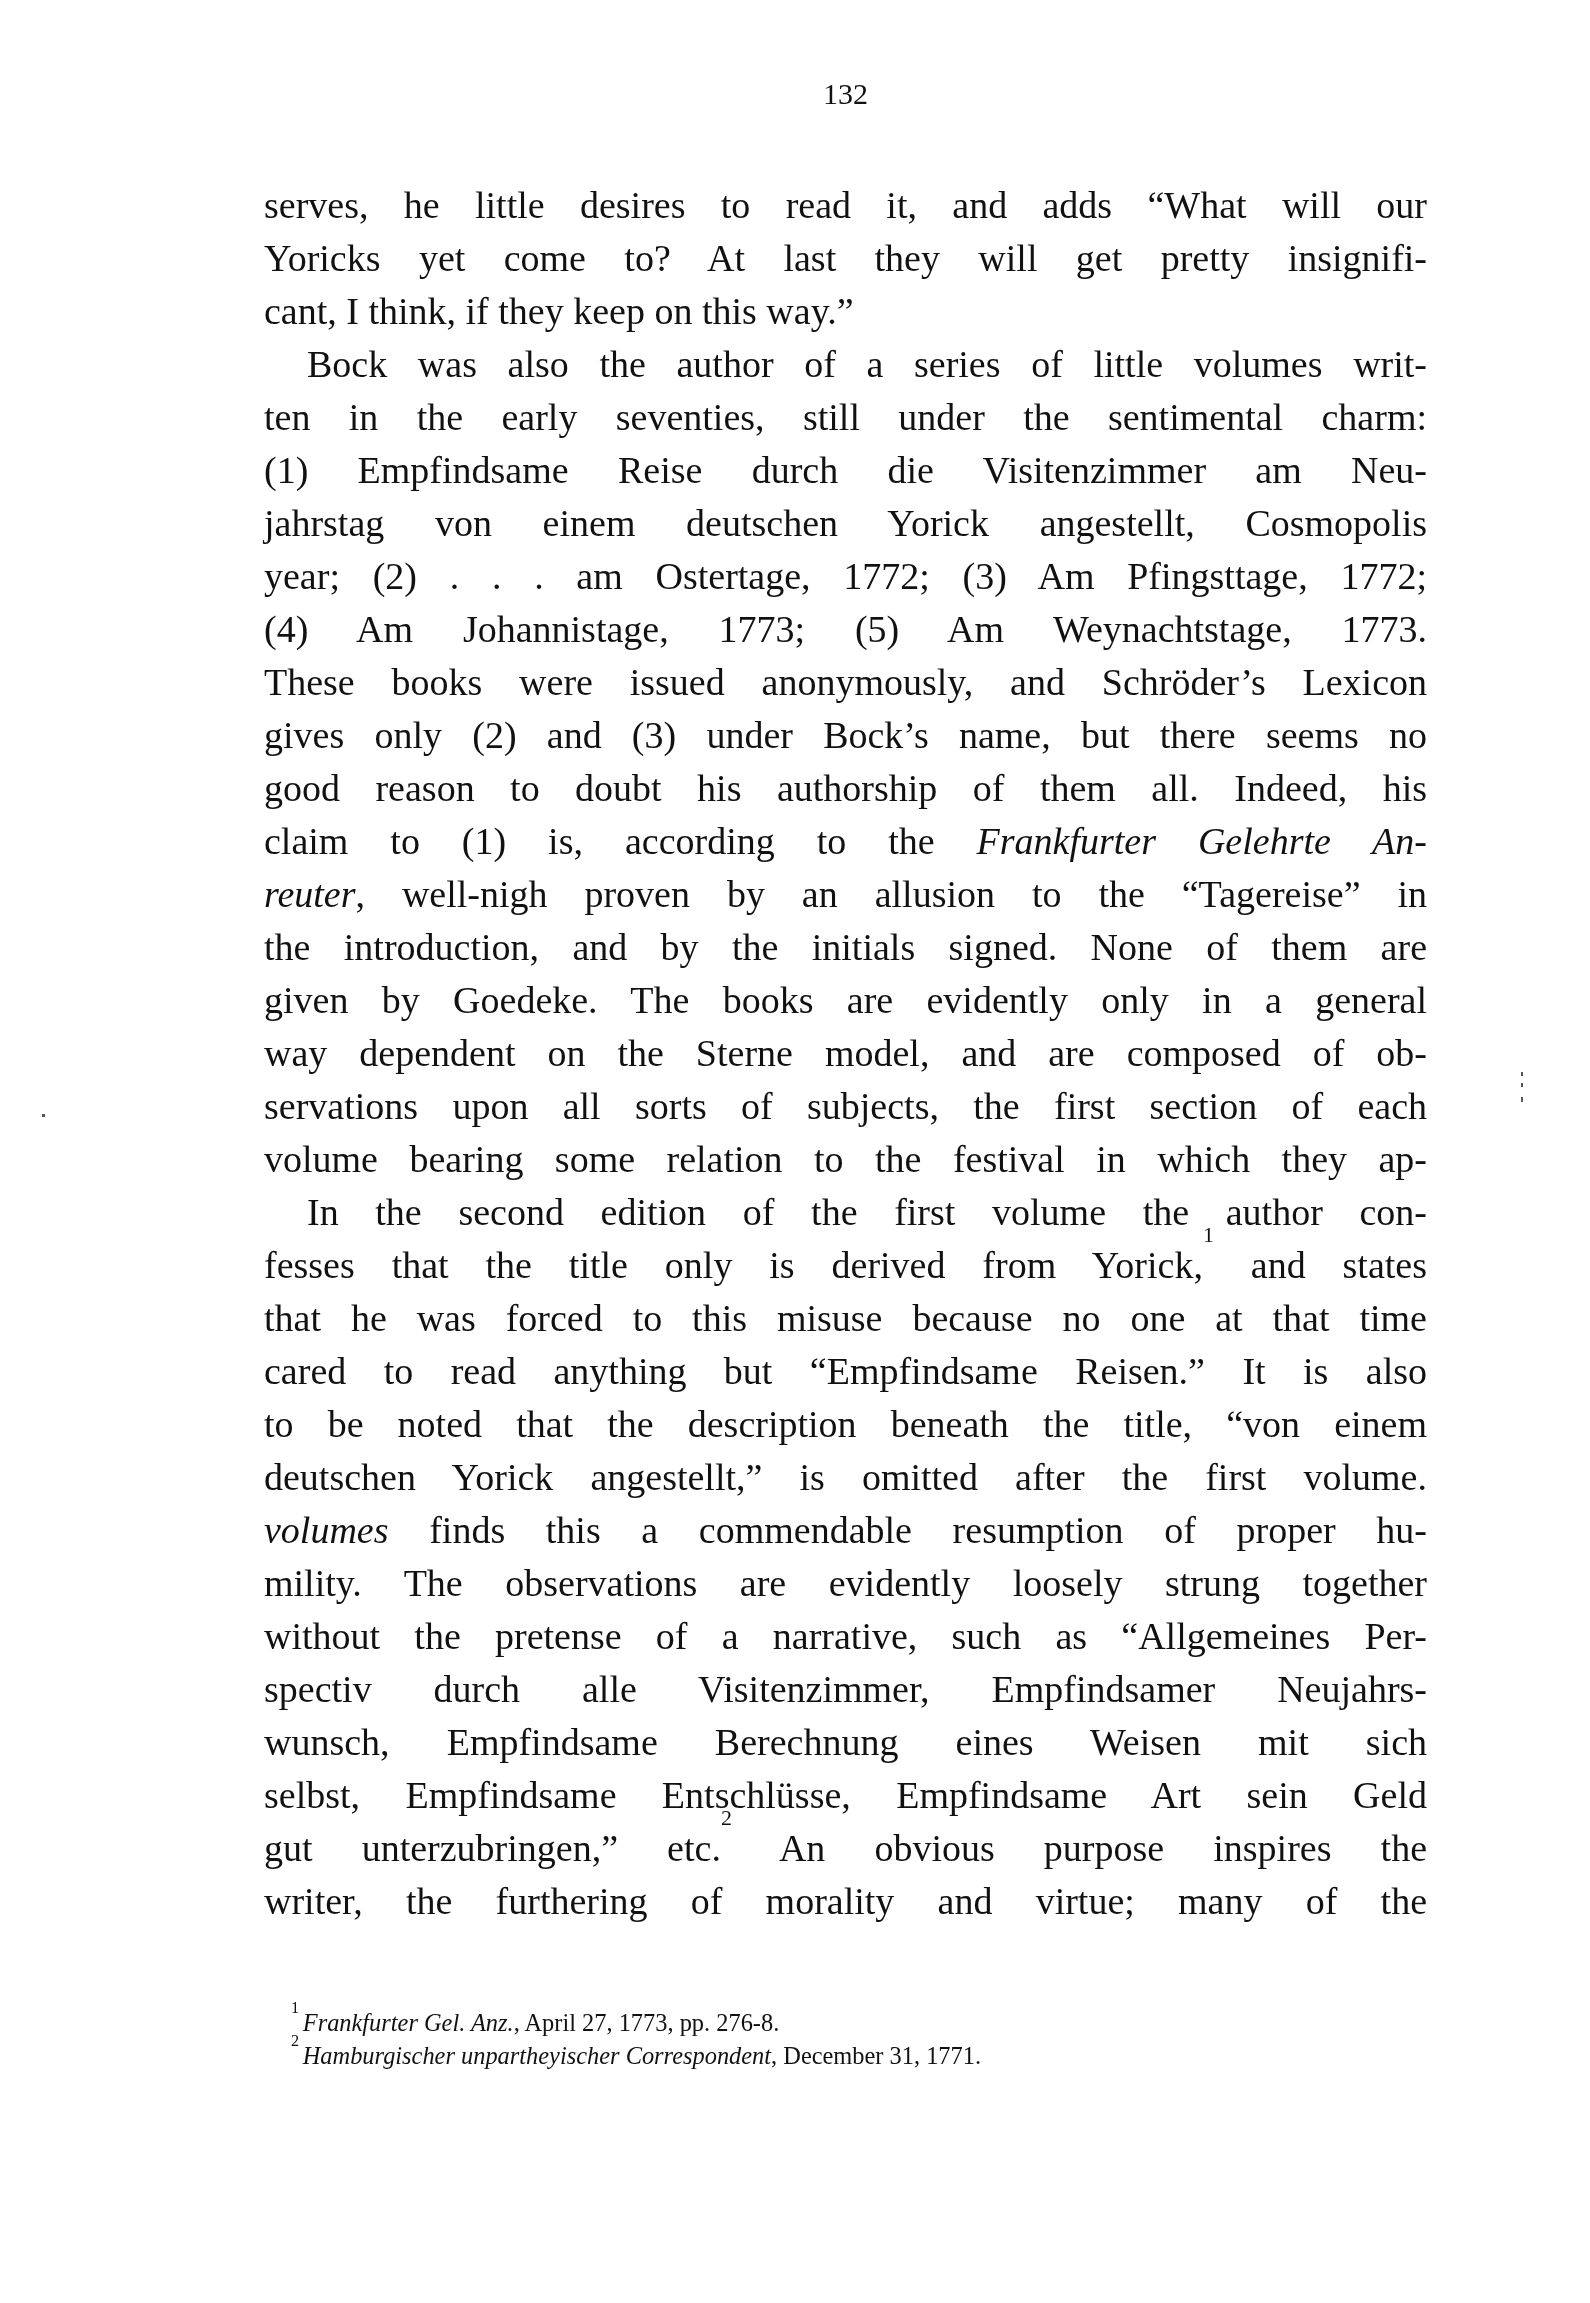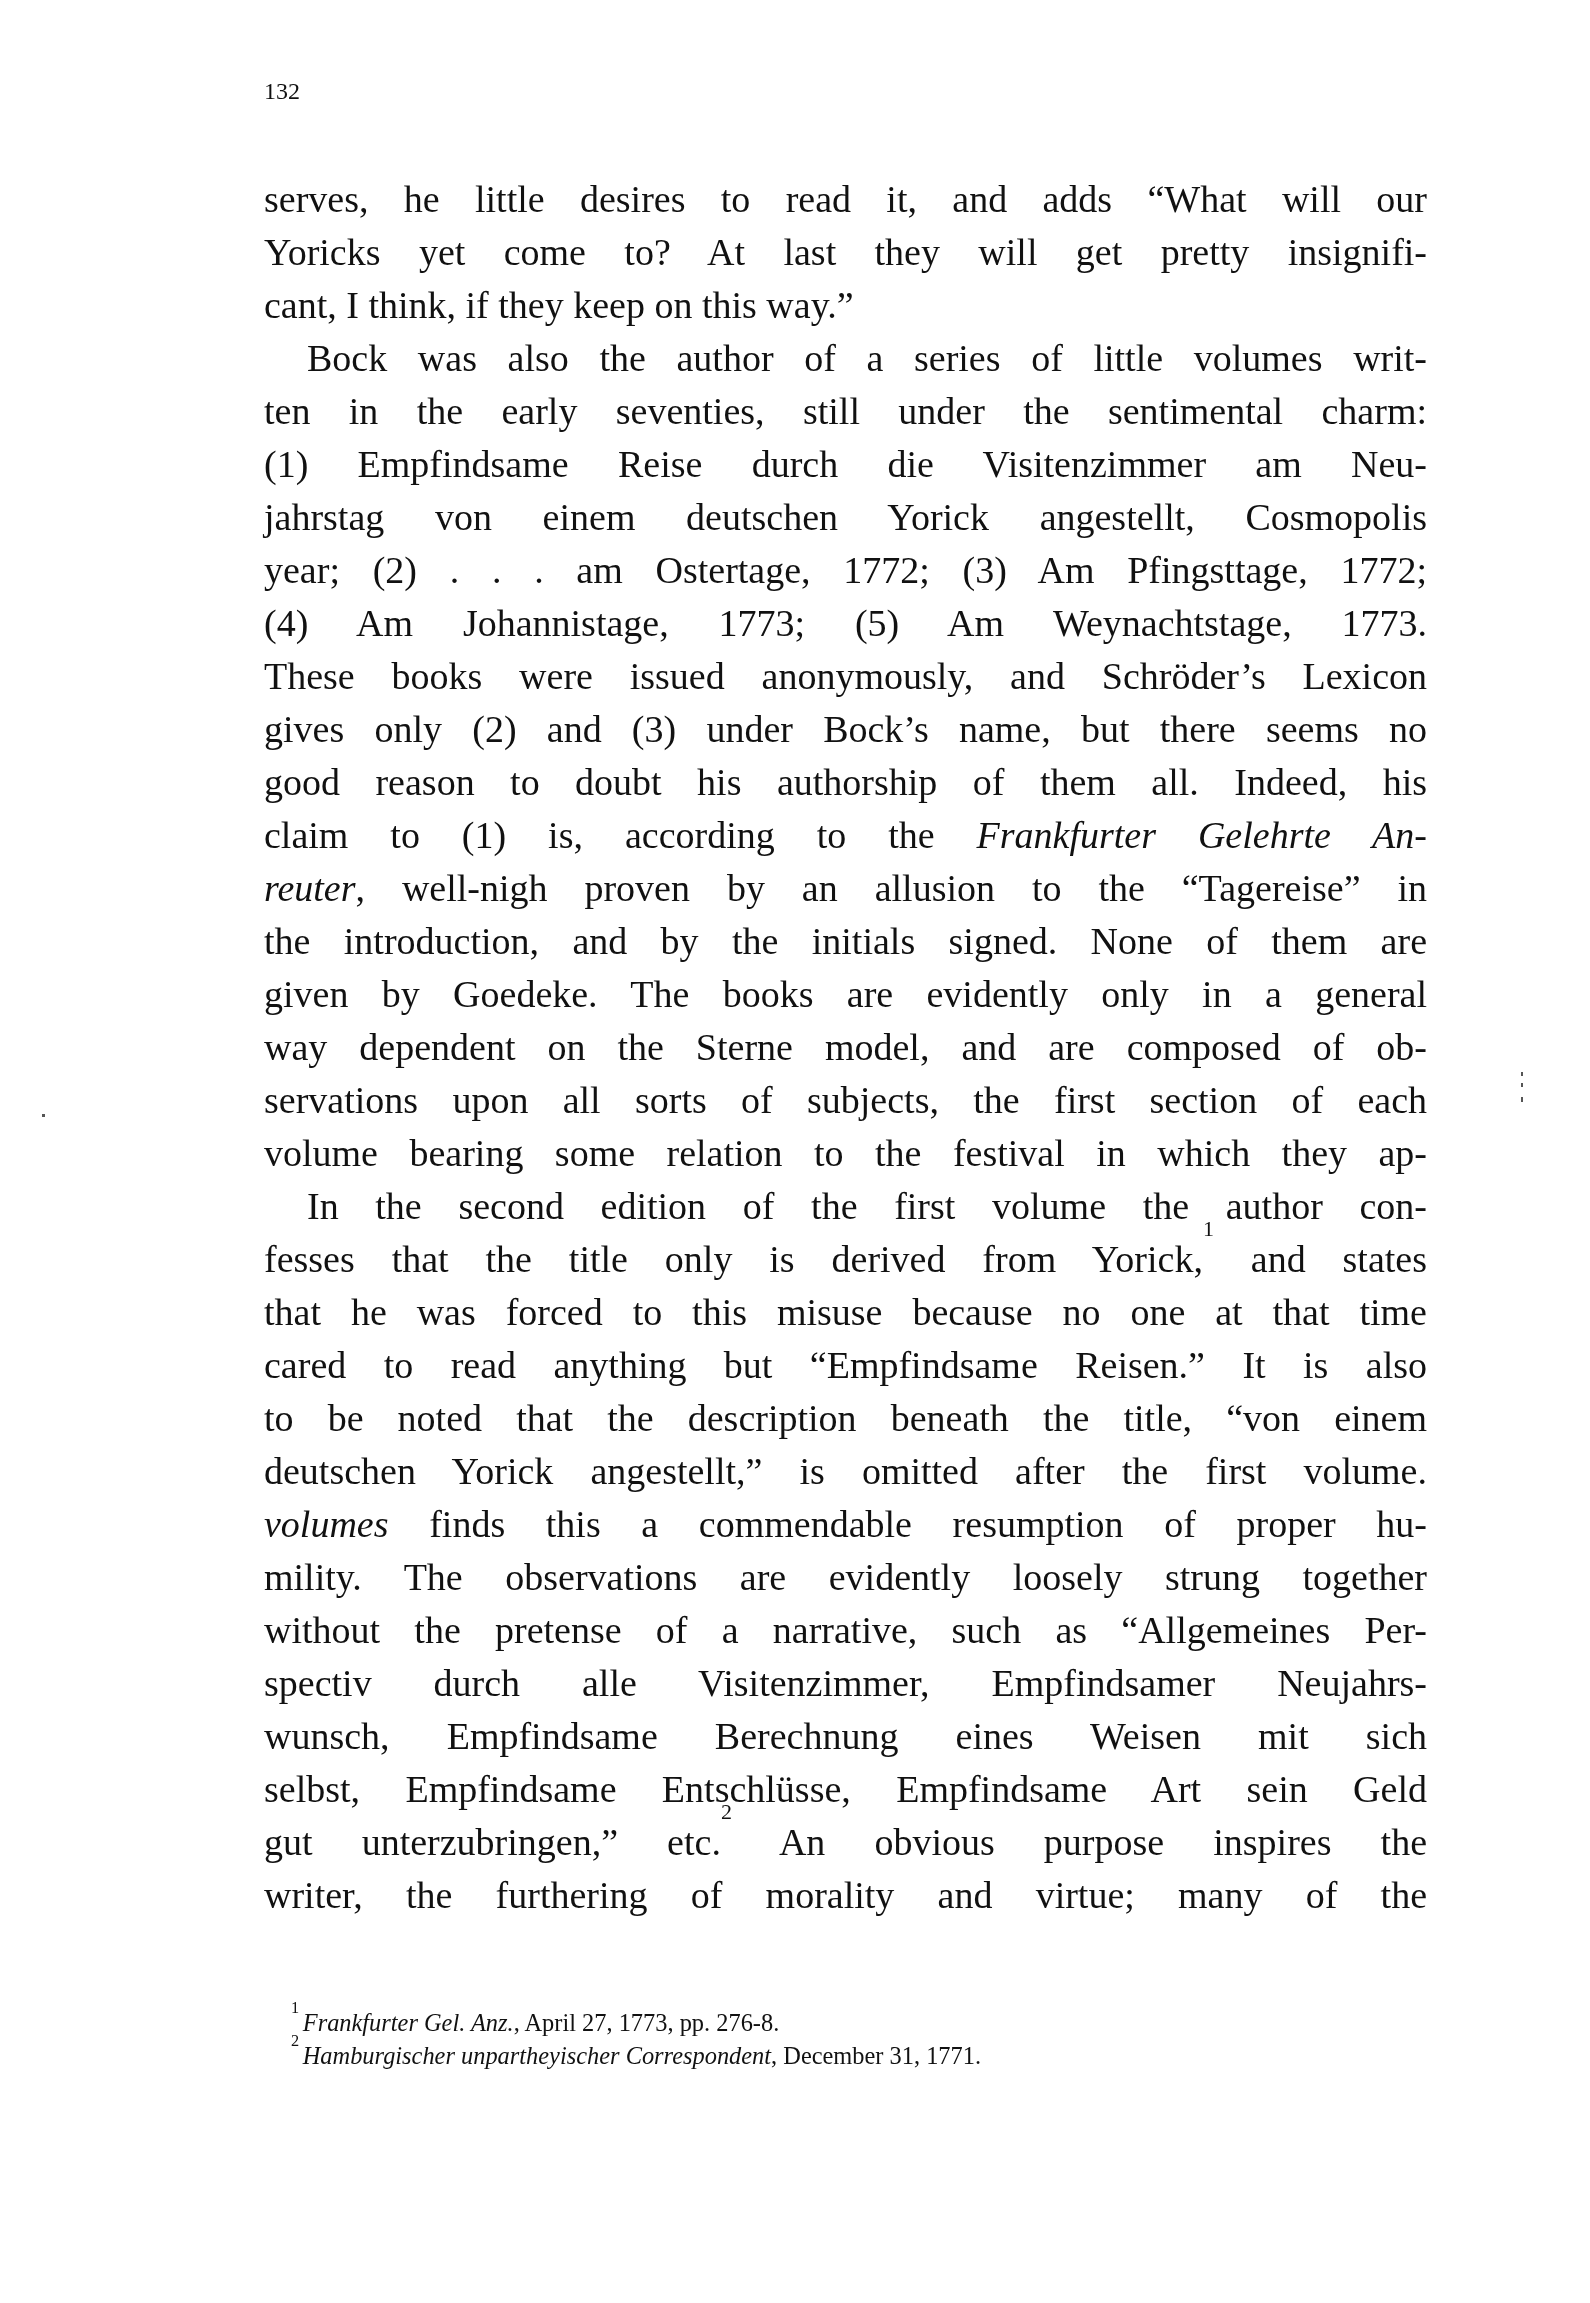--- a/index.html
+++ b/index.html
@@ -15,28 +15,29 @@
       color: #111111;
       font-family: "Liberation Serif", "DejaVu Serif", serif;
     }
     .page {
       position: absolute;
       left: 264px;
       top: 63px;
       width: 1163px;
     }
     .page-number {
-      font-size: 24px;
+      text-align: center;
+      font-size: 30px;
       line-height: 1;
       margin: 16.3px 0 0 0;
       letter-spacing: 0px;
     }
     .body-text {
       position: absolute;
-      top: 110px;
+      top: 116px;
       left: 0;
       width: 1163px;
       font-size: 38px;
       line-height: 53px;
       text-align: justify;
       hyphens: none;
     }
     .line {
       display: block;
       text-align: justify;

